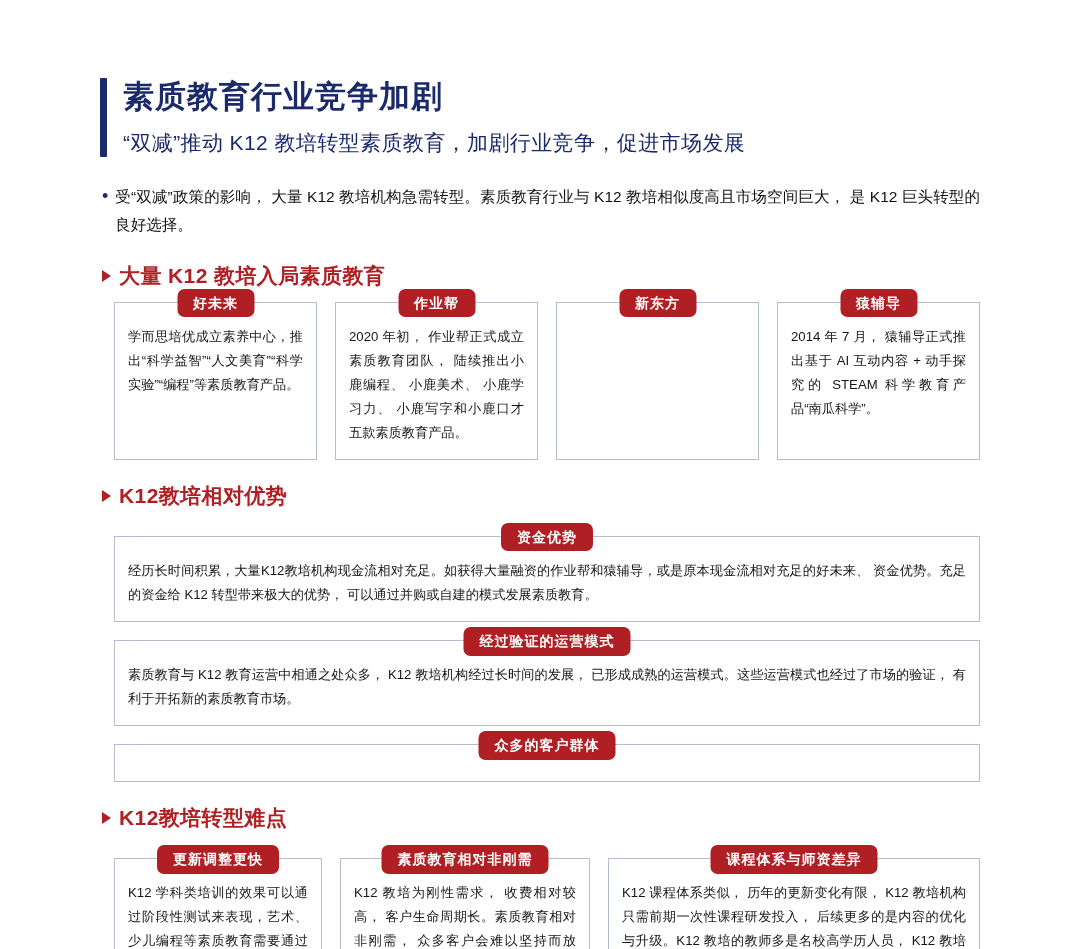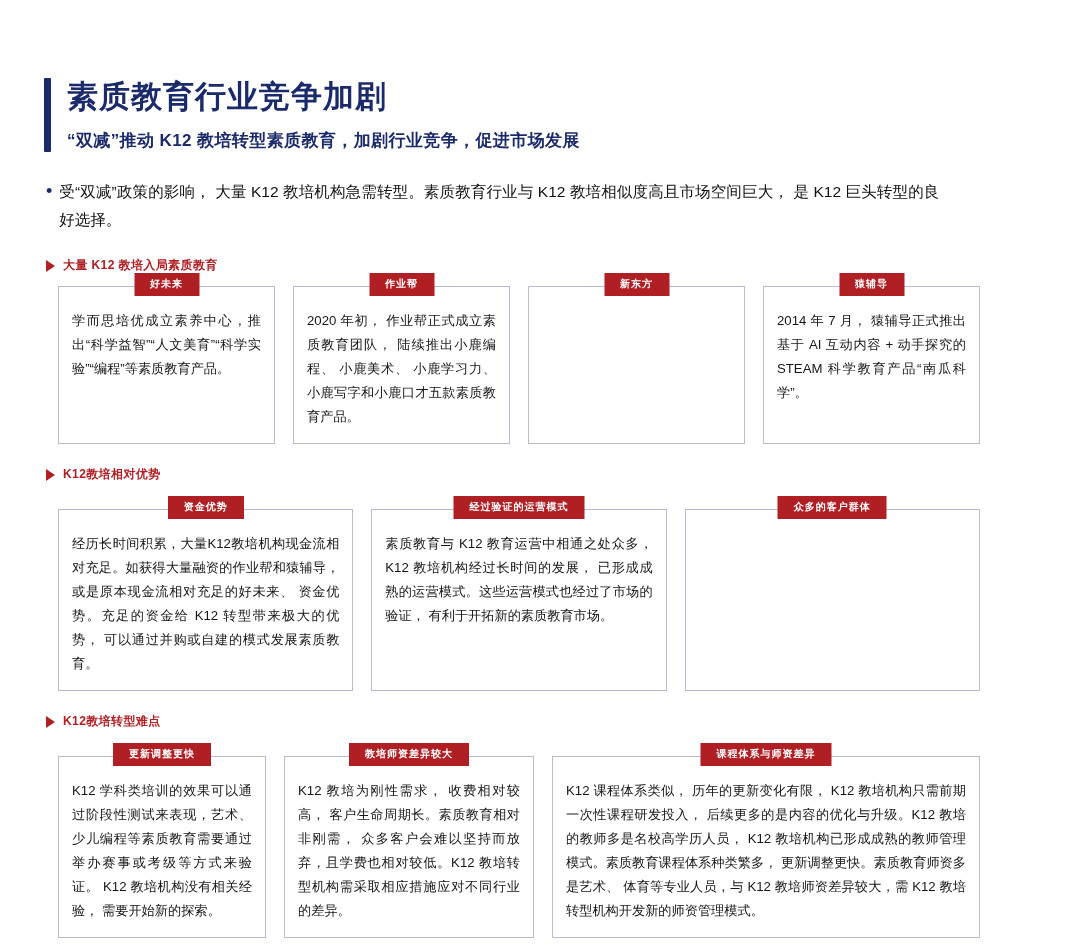--- a/index.html
+++ b/index.html
@@ -13,21 +13,21 @@
     font-family: "Liberation Sans", sans-serif;
     color: #1a1a2e;
     position: relative;
     overflow: hidden;
   }
   .page {
     position: relative;
     width: 1080px;
     height: 949px;
     box-sizing: border-box;
-    padding: 78px 100px 0 44px;
+    padding: 78px 100px 0 100px;
   }
 
   
   .header {
     display: flex;
     align-items: stretch;
     margin-bottom: 26px;
   }
   .header-bar {
     width: 7px;
@@ -41,22 +41,22 @@
     justify-content: center;
   }
   .main-title {
     font-size: 31px;
     font-weight: bold;
     color: #1b2a6b;
     letter-spacing: 1px;
     line-height: 1.25;
   }
   .sub-title {
-    font-size: 17px;
-    font-weight: bold;
+    font-size: 21px;
+    font-weight: normal;
     color: #1b2a6b;
     margin-top: 12px;
     letter-spacing: 0.4px;
   }
 
   
   .intro {
     display: flex;
     align-items: flex-start;
     margin: 26px 0 14px 2px;
@@ -83,21 +83,21 @@
   }
   .tri {
     width: 0;
     height: 0;
     border-left: 9px solid #b01f24;
     border-top: 6px solid transparent;
     border-bottom: 6px solid transparent;
     margin-right: 8px;
   }
   .section-title {
-    font-size: 12px;
+    font-size: 21px;
     font-weight: bold;
     color: #b01f24;
     letter-spacing: 0.4px;
   }
 
   
   .cards {
     display: flex;
     gap: 18px;
     margin-left: 14px;
@@ -114,29 +114,30 @@
     color: #161616;
     text-align: justify;
   }
   .card-label {
     position: absolute;
     top: -14px;
     left: 50%;
     transform: translateX(-50%);
     background: #b01f24;
     color: #fff;
-    font-size: 10px;
+    font-size: 14px;
     font-weight: bold;
     letter-spacing: 1px;
     padding: 4px 16px;
     white-space: nowrap;
     line-height: 1.45;
+    border-radius: 7px;
   }
   .row1 .card { flex: 1 1 0; }
-  .row2 { margin-top: 26px; }
+  .row2 { margin-top: 26px; flex-direction: column; }
   .row2 .card { flex: 1 1 0; }
   .row3 { margin-top: 26px; align-items: flex-start; }
 
   .w-sm { flex: 0 0 208px; }
   .w-md { flex: 0 0 250px; }
   .w-lg { flex: 1 1 auto; }
 </style>
 </head>
 <body>
 
@@ -198,21 +199,21 @@
   <div class="section-head">
     <span class="tri"></span>
     <span class="section-title">K12教培转型难点</span>
   </div>
   <div class="cards row3">
     <div class="card w-sm">
       <div class="card-label">更新调整更快</div>
       <div class="card-body">K12 学科类培训的效果可以通过阶段性测试来表现，艺术、 少儿编程等素质教育需要通过举办赛事或考级等方式来验证。 K12 教培机构没有相关经验， 需要开始新的探索。</div>
     </div>
     <div class="card w-md">
-      <div class="card-label">教培师资差异较大</div>
+      <div class="card-label">素质教育相对非刚需</div>
       <div class="card-body">K12 教培为刚性需求， 收费相对较高， 客户生命周期长。素质教育相对非刚需， 众多客户会难以坚持而放弃，且学费也相对较低。K12 教培转型机构需采取相应措施应对不同行业的差异。</div>
     </div>
     <div class="card w-lg">
       <div class="card-label">课程体系与师资差异</div>
       <div class="card-body">K12 课程体系类似， 历年的更新变化有限， K12 教培机构只需前期一次性课程研发投入， 后续更多的是内容的优化与升级。K12 教培的教师多是名校高学历人员， K12 教培机构已形成成熟的教师管理模式。素质教育课程体系种类繁多， 更新调整更快。素质教育师资多是艺术、 体育等专业人员，与 K12 教培师资差异较大，需 K12 教培转型机构开发新的师资管理模式。</div>
     </div>
   </div>
 
 </div>
 

